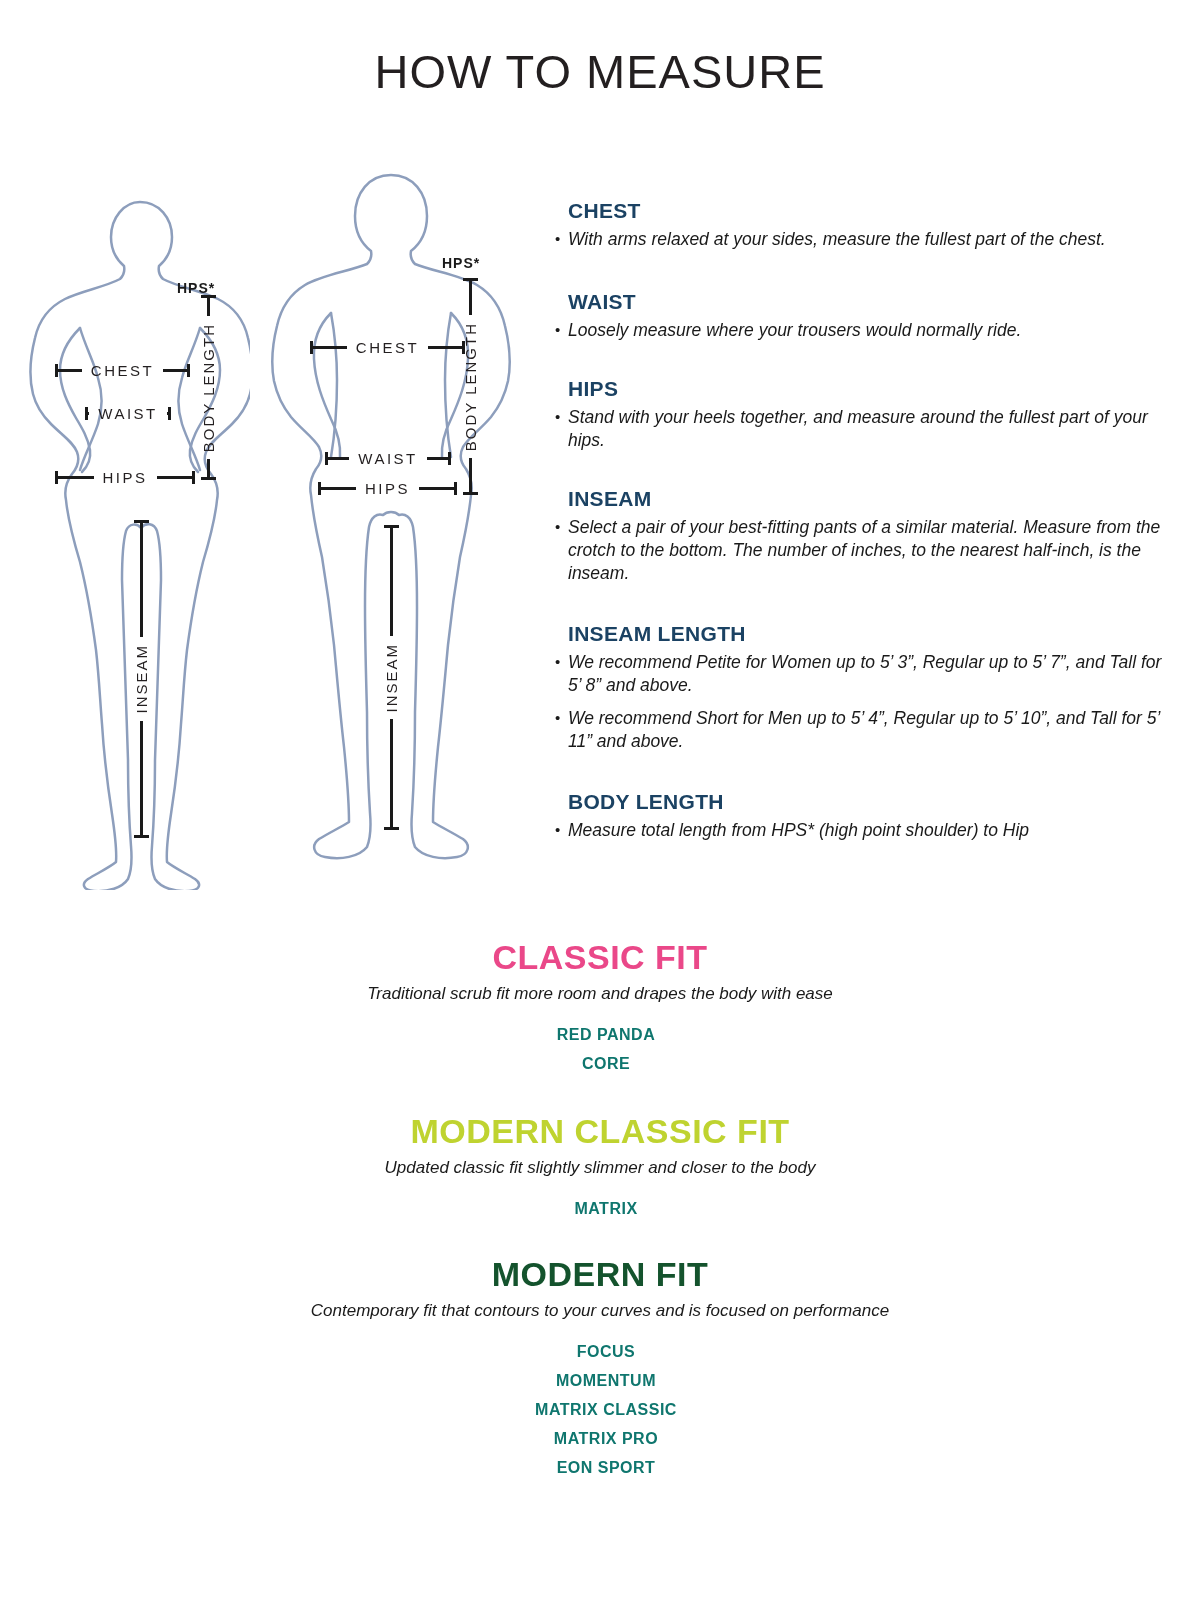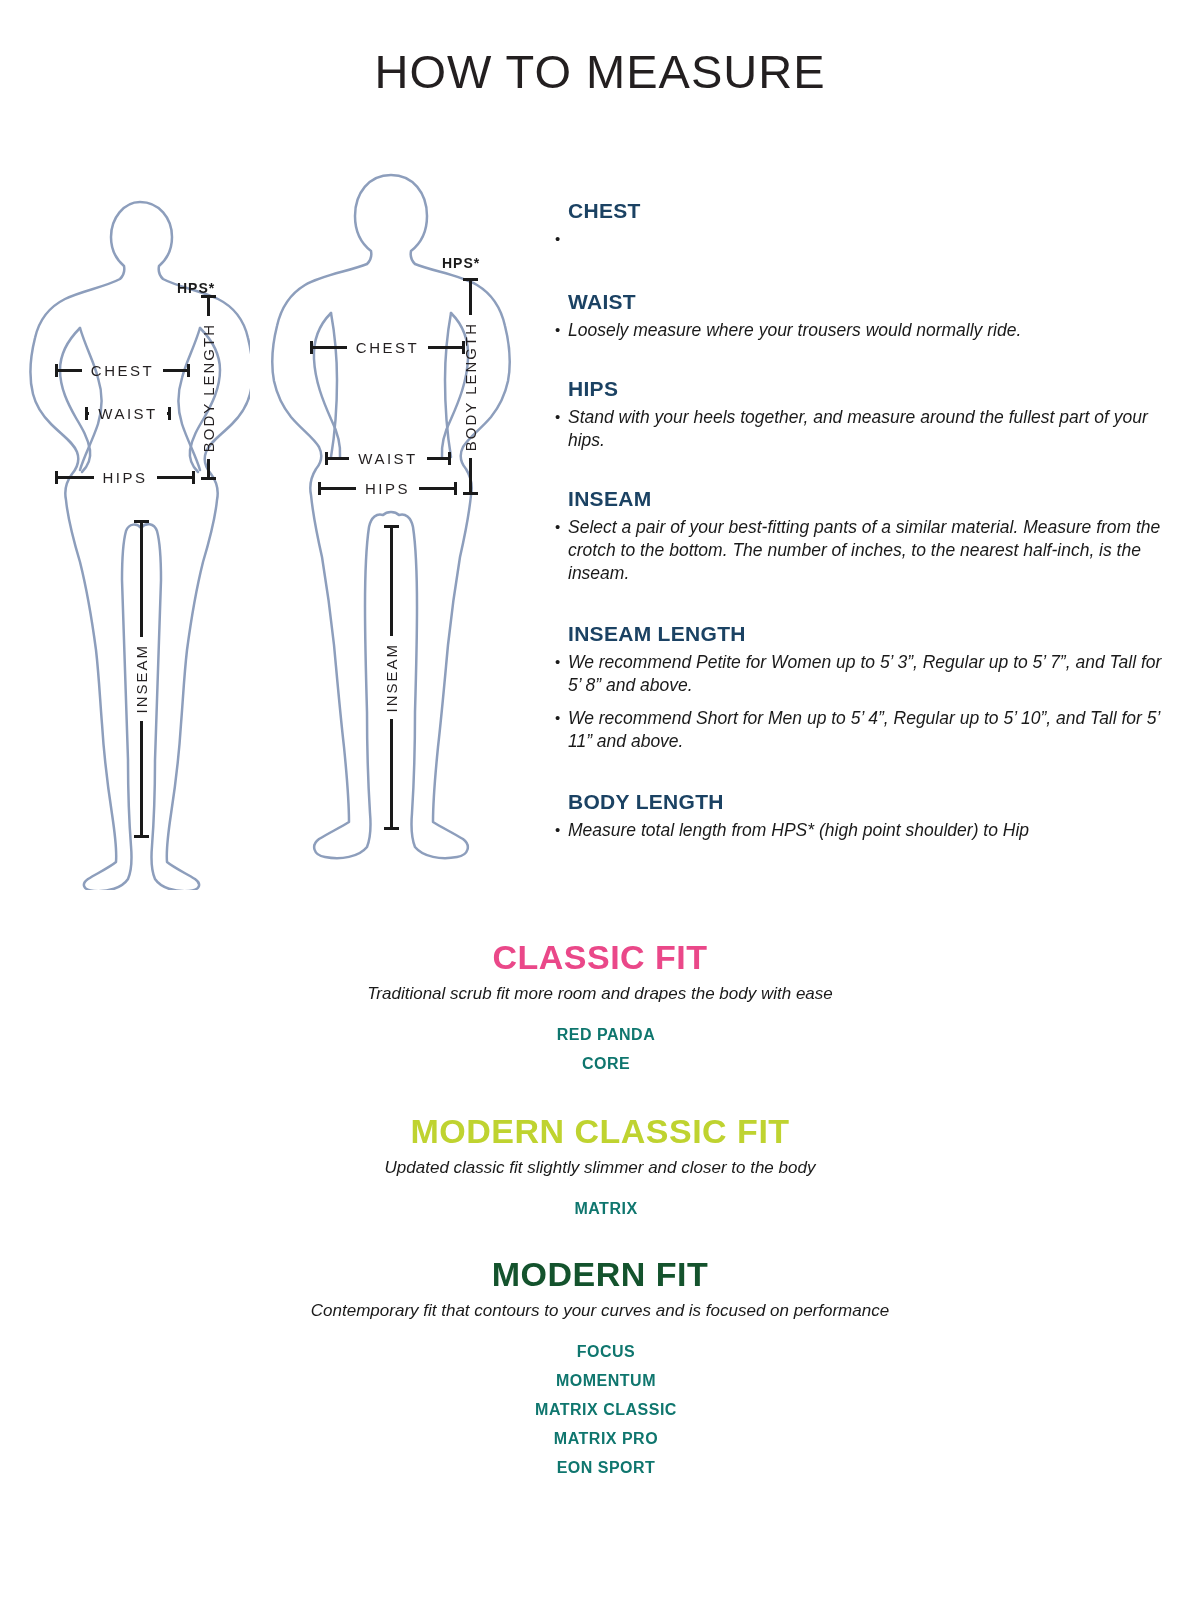--- a/index.html
+++ b/index.html
@@ -188,20 +188,21 @@
       <span class="cap"></span>
     </div>
   </div>
 
   <div class="info-col">
 
     <section class="info-section" style="top:4px;">
       <h3>CHEST</h3>
       <div class="bullet">
         <span class="dot">•</span>
+        <span>With arms relaxed at your sides, measure the fullest part of the chest.</span>
       </div>
     </section>
 
     <section class="info-section" style="top:95px;">
       <h3>WAIST</h3>
       <div class="bullet">
         <span class="dot">•</span>
         <span>Loosely measure where your trousers would normally ride.</span>
       </div>
     </section>

